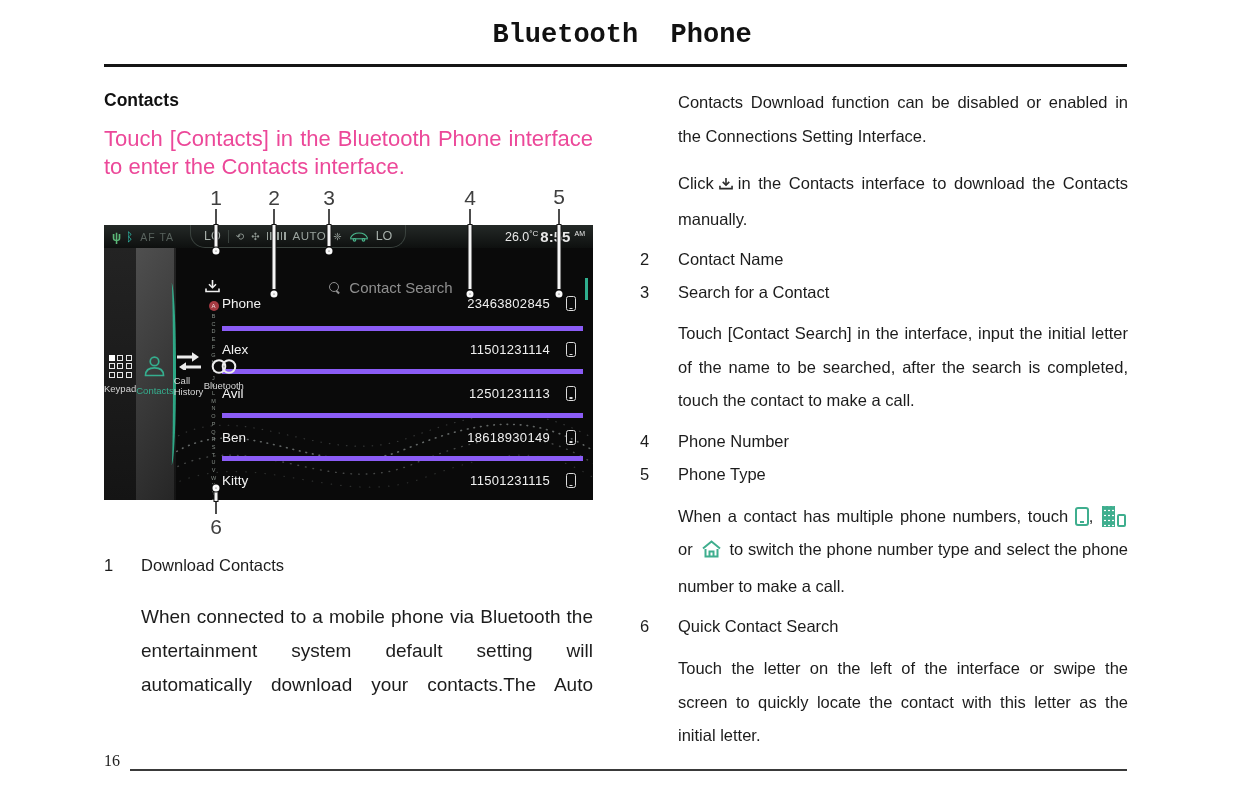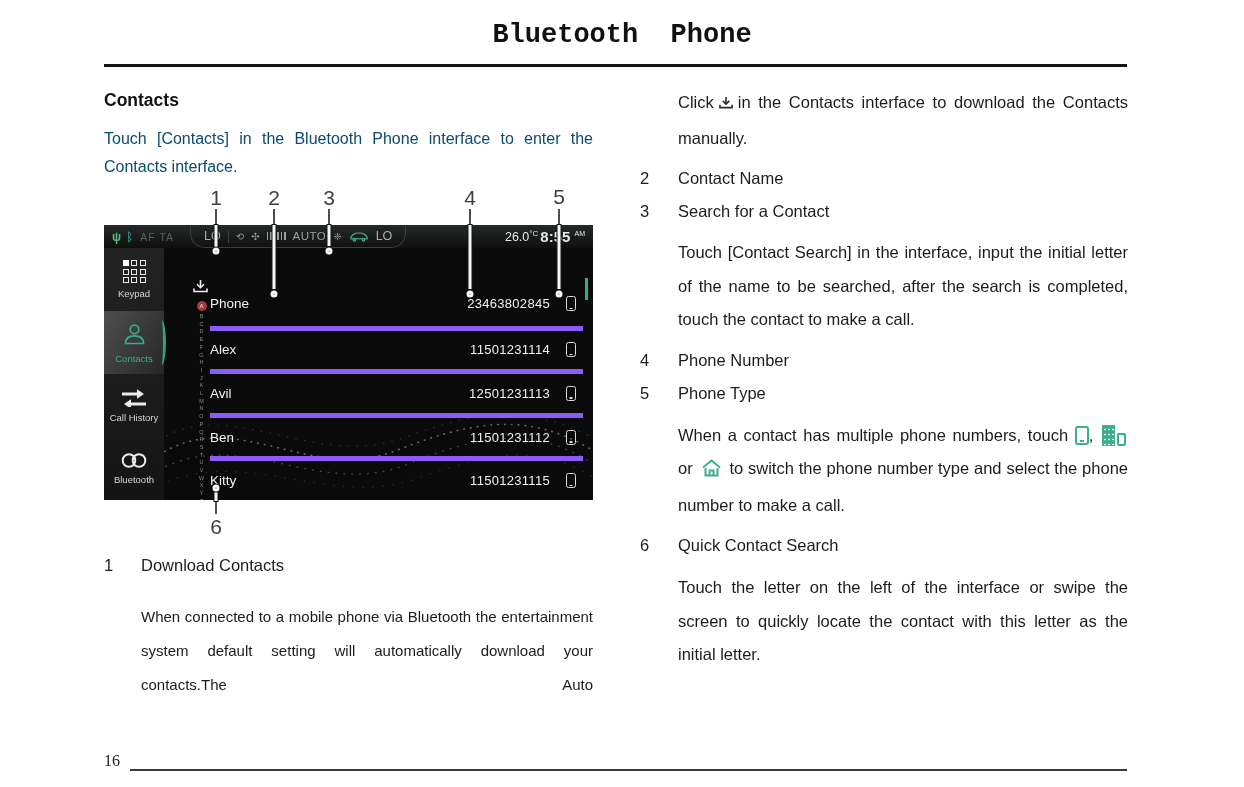--- a/index.html
+++ b/index.html
@@ -18,27 +18,27 @@
   .title-rule { position:absolute; left:104px; top:64px; width:1023px; height:3px; background:#151515; }
   .footer-rule { position:absolute; left:130px; top:769px; width:997px; height:2px; background:#3a3a3a; }
   .page-num {
     position:absolute; left:104px; top:752px; font-family:"Liberation Serif", serif;
     font-size:16px; color:#222;
   }
 
   
   .leftcol { position:absolute; left:104px; top:90px; width:489px; }
   .leftcol h2 { font-size:17.5px; font-weight:bold; margin-bottom:14px; color:#111; }
-  .leftcol .intro { font-size:16px; line-height:27.5px; text-align:justify; color:#0c4a6e; }
+  .leftcol .intro { font-size:22px; line-height:27.5px; text-align:justify; color:#ec4899; }
 
   .num-item-left { position:absolute; left:104px; top:556px; display:flex; font-size:16.5px; color:#1c1c1c; }
   .num-item-left .nn { width:37px; }
   .left-body {
     position:absolute; left:141px; top:600px; width:452px;
-    font-size:15px; line-height:34px; text-align:justify; text-align-last:justify; color:#1c1c1c;
+    font-size:19px; line-height:34px; text-align:justify; text-align-last:justify; color:#1c1c1c;
   }
 
   
   .rightcol { position:absolute; left:640px; top:86px; width:488px; font-size:16.5px; color:#1c1c1c; }
   .rightcol .rp { line-height:33.5px; text-align:justify; }
   .rp1 { margin:0 0 14px 38px; }
   .rp2 { margin:0 0 7px 38px; }
   .rp3 { margin:8px 0 7px 38px; }
   .rp4 { margin:9px 0 7px 38px; }
   .rp5 { margin:9px 0 0 38px; }
@@ -85,21 +85,21 @@
   .sb-bars { display:flex; gap:2px; align-items:center; }
   .sb-bars i { display:block; width:1.5px; height:8px; background:#99a29d; }
   .sb-auto { font-size:11.5px; color:#9aa39e; letter-spacing:.5px; }
   .sb-right { margin-left:auto; display:flex; align-items:center; gap:2px; color:#e8e8e8; }
   .sb-temp { font-size:12.5px; }
   .sb-temp sup { font-size:8px; }
   .sb-time { font-size:15px; font-weight:bold; }
   .sb-time sup { font-size:7px; font-weight:normal; }
 
   .shot-body { position:absolute; left:0; top:23px; right:0; bottom:0; display:flex; }
-  .sidebar { width:60px; background:linear-gradient(180deg,#232323,#141414); display:flex; flex-direction:column; z-index:2; }
+  .sidebar { width:72px; background:linear-gradient(180deg,#232323,#141414); display:flex; flex-direction:row; z-index:2; }
   .side-item { flex:1; display:flex; flex-direction:column; align-items:center; justify-content:center; gap:5px; position:relative; }
   .side-item .lbl { font-size:9.5px; color:#d6d6d6; }
   .side-item.active { background:linear-gradient(120deg,#4f4f4f,#262626); }
   .side-item.active .lbl { color:#35ae8e; }
   .side-item.active::after { content:""; position:absolute; right:-2px; top:14%; height:72%; width:6px;
     border-right:3px solid rgba(47,190,150,.85); border-radius:50%; }
   .kp { display:grid; grid-template-columns:repeat(3,6px); gap:2.5px; }
   .kp span { width:6px; height:6px; border:1.3px solid #e8e8e8; }
   .kp span:first-child { background:#fff; border-color:#fff; }
 
@@ -259,40 +259,44 @@
               <span class="al">T</span>
               <span class="al">U</span>
               <span class="al">V</span>
               <span class="al">W</span>
               <span class="al">X</span>
               <span class="al">Y</span>
               <span class="al">Z</span>
             </span>
         </div>
 
+        <div class="search">
+          <span class="mag"></span>
+          <span>Contact Search</span>
+        </div>
 
         <div class="list">
             <div class="row">
               <span class="cname">Phone</span>
               <span class="cnum">23463802845</span>
               <span class="phone"></span>
             </div>
             <div class="row">
               <span class="cname">Alex</span>
               <span class="cnum">11501231114</span>
               <span class="phone"></span>
             </div>
             <div class="row">
               <span class="cname">Avil</span>
               <span class="cnum">12501231113</span>
               <span class="phone"></span>
             </div>
             <div class="row">
               <span class="cname">Ben</span>
-              <span class="cnum">11501231112</span>
+              <span class="cnum">18618930149</span>
               <span class="phone"></span>
             </div>
             <div class="row">
               <span class="cname">Kitty</span>
               <span class="cnum">11501231115</span>
               <span class="phone"></span>
             </div>
           </div>
         <div class="scrollbar"></div>
       </div>
@@ -327,20 +331,21 @@
   <div class="c-dot" style="left:559px; top:294px;"></div>
   <div class="c-dot" style="left:216px; top:488px;"></div>
 
   <div class="num-item-left">
     <span class="nn">1</span>
     <span>Download Contacts</span>
   </div>
   <p class="left-body">When connected to a mobile phone via Bluetooth the entertainment system default setting will automatically download your contacts.The Auto</p>
 
   <div class="rightcol">
+    <p class="rp rp1">Contacts Download function can be disabled or enabled in the Connections Setting Interface.</p>
 
     <p class="rp rp2"><span>Click</span><span class="ic-dl"><svg width="16" height="14" viewBox="0 0 17 15" fill="none" stroke="#2b2b2b" stroke-width="1.7">
             <path d="M8.5 1 V8"></path>
             <path d="M5 5.2 L8.5 8.7 L12 5.2"></path>
             <path d="M2 9.5 V12.5 H15 V9.5"></path>
           </svg></span><span>in the Contacts interface to download the Contacts manually.</span></p>
 
     <div class="num-item">
       <span class="nn">2</span>
       <span>Contact Name</span>

